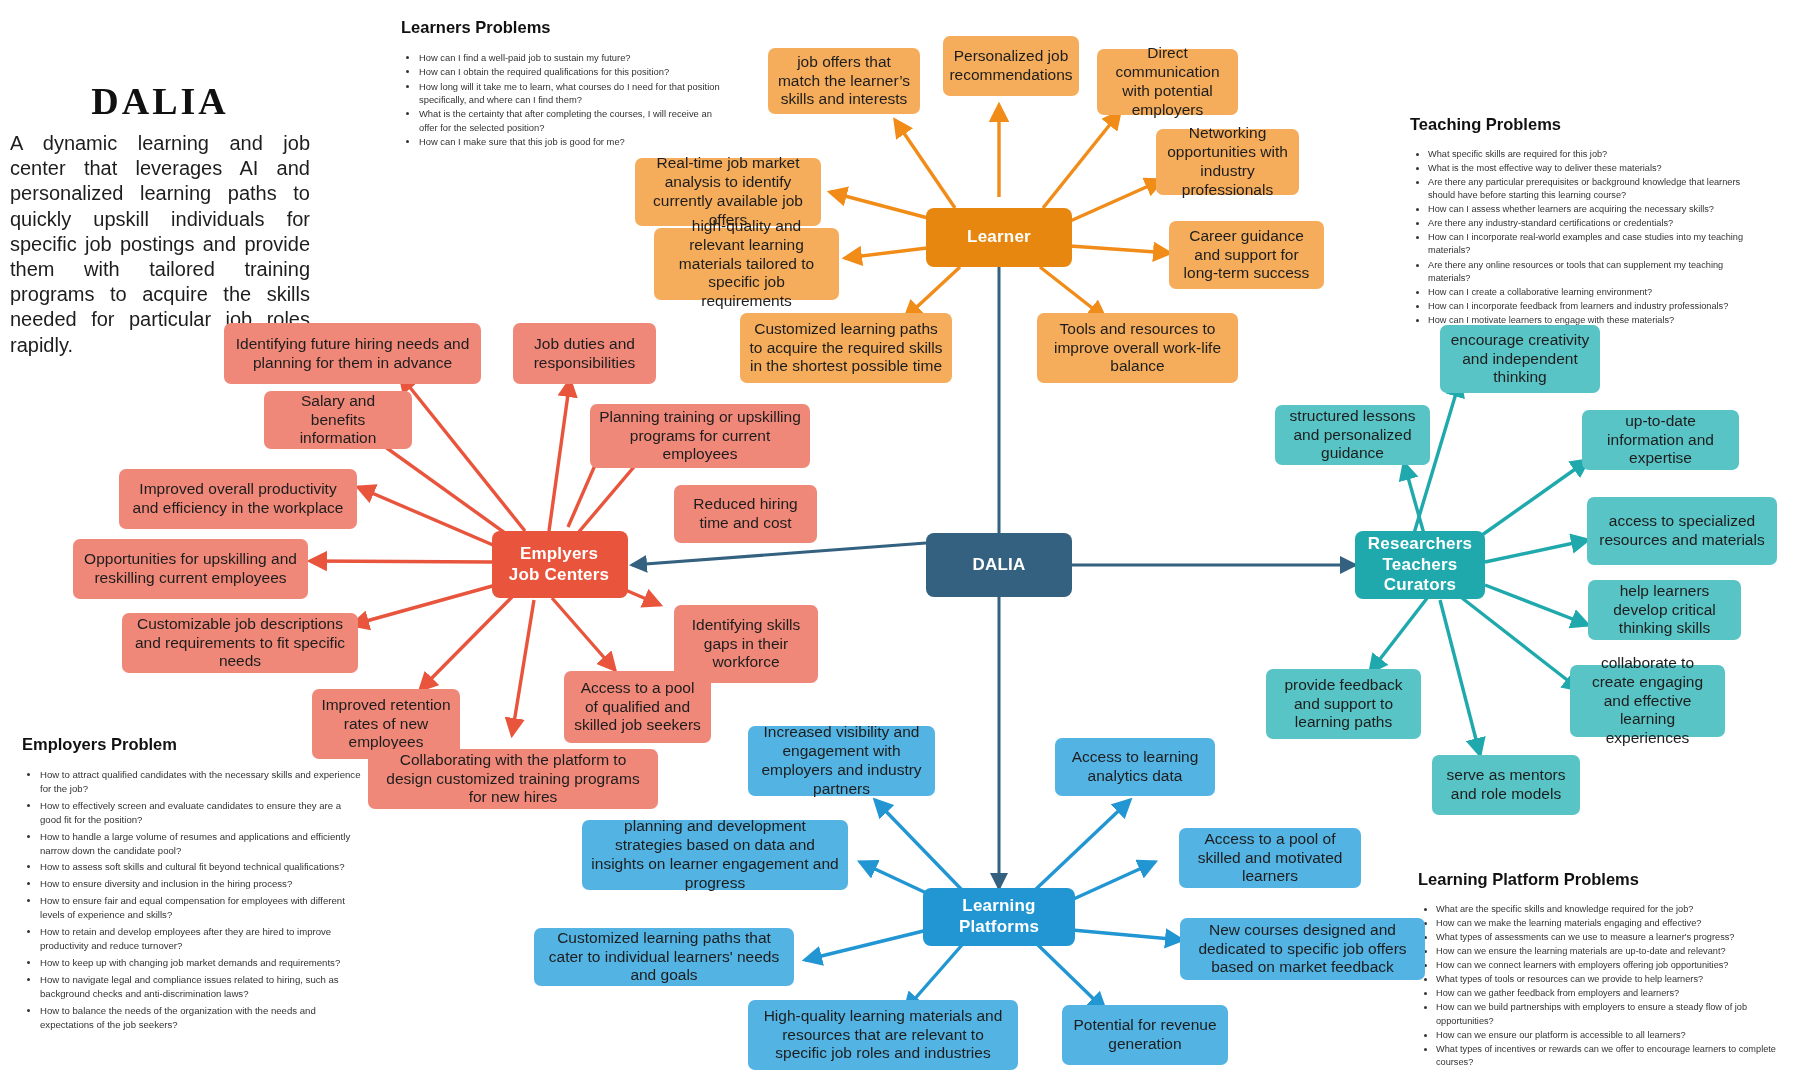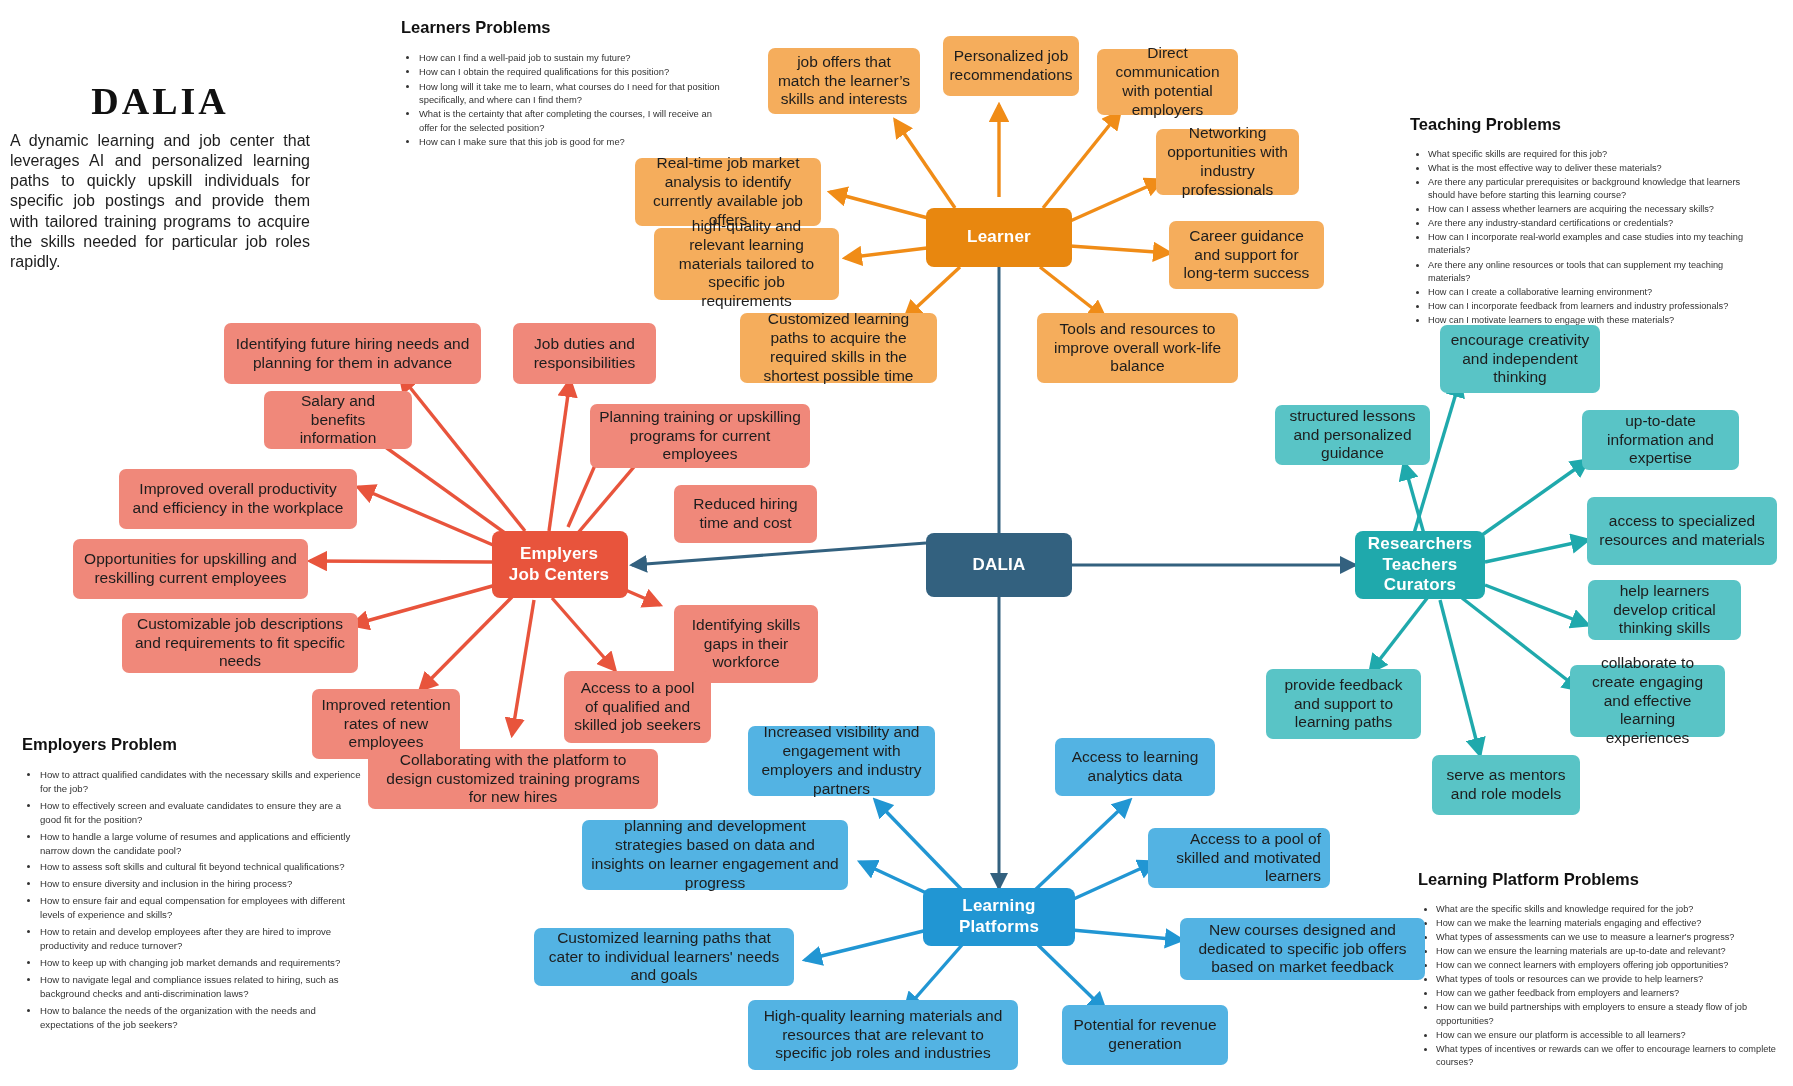--- a/index.html
+++ b/index.html
@@ -19,21 +19,21 @@
   .hub-res{background:#1fa9ac;}
   .hub-lp{background:#2196d3;}
 
   .leaf-orange{background:#f5ad5c;color:#1d1d1d;}
   .leaf-red{background:#f0887a;color:#1d1d1d;}
   .leaf-teal{background:#59c4c6;color:#1d1d1d;}
   .leaf-blue{background:#53b3e3;color:#1d1d1d;}
 
   .brand{position:absolute;font-family:"Liberation Serif", serif;font-weight:bold;
          font-size:38px;letter-spacing:3px;color:#111;left:0;width:320px;text-align:center;top:79px;}
-  .blurb{position:absolute;left:10px;top:131px;width:300px;font-size:16px;line-height:1.26;
+  .blurb{position:absolute;left:10px;top:131px;width:300px;font-size:20px;line-height:1.26;
          text-align:justify;color:#1d1d1d;}
 
   .panel{position:absolute;}
   .panel h3{margin:0 0 14px 0;font-size:16.5px;font-weight:bold;color:#111;}
   .panel ul{margin:0;padding-left:18px;list-style:disc;}
   .panel li{font-size:9.4px;line-height:1.42;color:#333;margin-bottom:1px;}
   .panel.small li{font-size:9.2px;}
   .panel.emp li{font-size:9.6px;line-height:1.45;margin-bottom:3px;}
 </style>
 </head>
@@ -137,21 +137,21 @@
 
   <div class="node hub hub-lp" style="left:923px;top:888px;width:152px;height:58px;">Learning Platforms</div>
 
   <div class="node leaf-orange" style="left:768px;top:48px;width:152px;height:66px;">job offers that match the learner’s skills and interests</div>
   <div class="node leaf-orange" style="left:943px;top:36px;width:136px;height:60px;">Personalized job recommendations</div>
   <div class="node leaf-orange" style="left:1097px;top:49px;width:141px;height:66px;">Direct communication with potential employers</div>
   <div class="node leaf-orange" style="left:1156px;top:129px;width:143px;height:66px;">Networking opportunities with industry professionals</div>
   <div class="node leaf-orange" style="left:635px;top:158px;width:186px;height:68px;">Real-time job market analysis to identify currently available job offers</div>
   <div class="node leaf-orange" style="left:1169px;top:221px;width:155px;height:68px;">Career guidance and support for long-term success</div>
   <div class="node leaf-orange" style="left:654px;top:228px;width:185px;height:72px;">high-quality and relevant learning materials tailored to specific job requirements</div>
-  <div class="node leaf-orange" style="left:740px;top:313px;width:197px;height:70px;">Customized learning paths to acquire the required skills in the shortest possible time</div>
+  <div class="node leaf-orange" style="left:740px;top:313px;width:212px;height:70px;">Customized learning paths to acquire the required skills in the shortest possible time</div>
   <div class="node leaf-orange" style="left:1037px;top:313px;width:201px;height:70px;">Tools and resources to improve overall work-life balance</div>
 
   <div class="node leaf-red" style="left:224px;top:323px;width:257px;height:61px;">Identifying future hiring needs and planning for them in advance</div>
   <div class="node leaf-red" style="left:513px;top:323px;width:143px;height:61px;">Job duties and responsibilities</div>
   <div class="node leaf-red" style="left:264px;top:391px;width:148px;height:58px;">Salary and benefits information</div>
   <div class="node leaf-red" style="left:590px;top:404px;width:220px;height:64px;">Planning training or upskilling programs for current employees</div>
   <div class="node leaf-red" style="left:119px;top:469px;width:238px;height:60px;">Improved overall productivity and efficiency in the workplace</div>
   <div class="node leaf-red" style="left:674px;top:485px;width:143px;height:58px;">Reduced hiring time and cost</div>
   <div class="node leaf-red" style="left:73px;top:539px;width:235px;height:60px;">Opportunities for upskilling and reskilling current employees</div>
   <div class="node leaf-red" style="left:674px;top:605px;width:144px;height:78px;">Identifying skills gaps in their workforce</div>
@@ -165,21 +165,21 @@
   <div class="node leaf-teal" style="left:1582px;top:410px;width:157px;height:60px;">up-to-date information and expertise</div>
   <div class="node leaf-teal" style="left:1587px;top:497px;width:190px;height:68px;">access to specialized resources and materials</div>
   <div class="node leaf-teal" style="left:1588px;top:580px;width:153px;height:60px;">help learners develop critical thinking skills</div>
   <div class="node leaf-teal" style="left:1266px;top:669px;width:155px;height:70px;">provide feedback and support to learning paths</div>
   <div class="node leaf-teal" style="left:1570px;top:665px;width:155px;height:72px;">collaborate to create engaging and effective learning experiences</div>
   <div class="node leaf-teal" style="left:1432px;top:755px;width:148px;height:60px;">serve as mentors and role models</div>
 
   <div class="node leaf-blue" style="left:748px;top:726px;width:187px;height:70px;">Increased visibility and engagement with employers and industry partners</div>
   <div class="node leaf-blue" style="left:1055px;top:738px;width:160px;height:58px;">Access to learning analytics data</div>
   <div class="node leaf-blue" style="left:582px;top:820px;width:266px;height:70px;">planning and development strategies based on data and insights on learner engagement and progress</div>
-  <div class="node leaf-blue" style="left:1148px;top:828px;width:182px;height:60px;text-align:right;">Access to a pool of skilled and motivated learners</div>
+  <div class="node leaf-blue" style="left:1179px;top:828px;width:182px;height:60px;">Access to a pool of skilled and motivated learners</div>
   <div class="node leaf-blue" style="left:534px;top:928px;width:260px;height:58px;">Customized learning paths that cater to individual learners' needs and goals</div>
   <div class="node leaf-blue" style="left:1180px;top:918px;width:245px;height:62px;">New courses designed and dedicated to specific job offers based on market feedback</div>
   <div class="node leaf-blue" style="left:748px;top:1000px;width:270px;height:70px;">High-quality learning materials and resources that are relevant to specific job roles and industries</div>
   <div class="node leaf-blue" style="left:1062px;top:1005px;width:166px;height:60px;">Potential for revenue generation</div>
 
   <div class="panel" style="left:401px;top:18px;width:330px;">
     <h3>Learners Problems</h3>
     <ul>
         <li>How can I find a well-paid job to sustain my future?</li>
         <li>How can I obtain the required qualifications for this position?</li>

